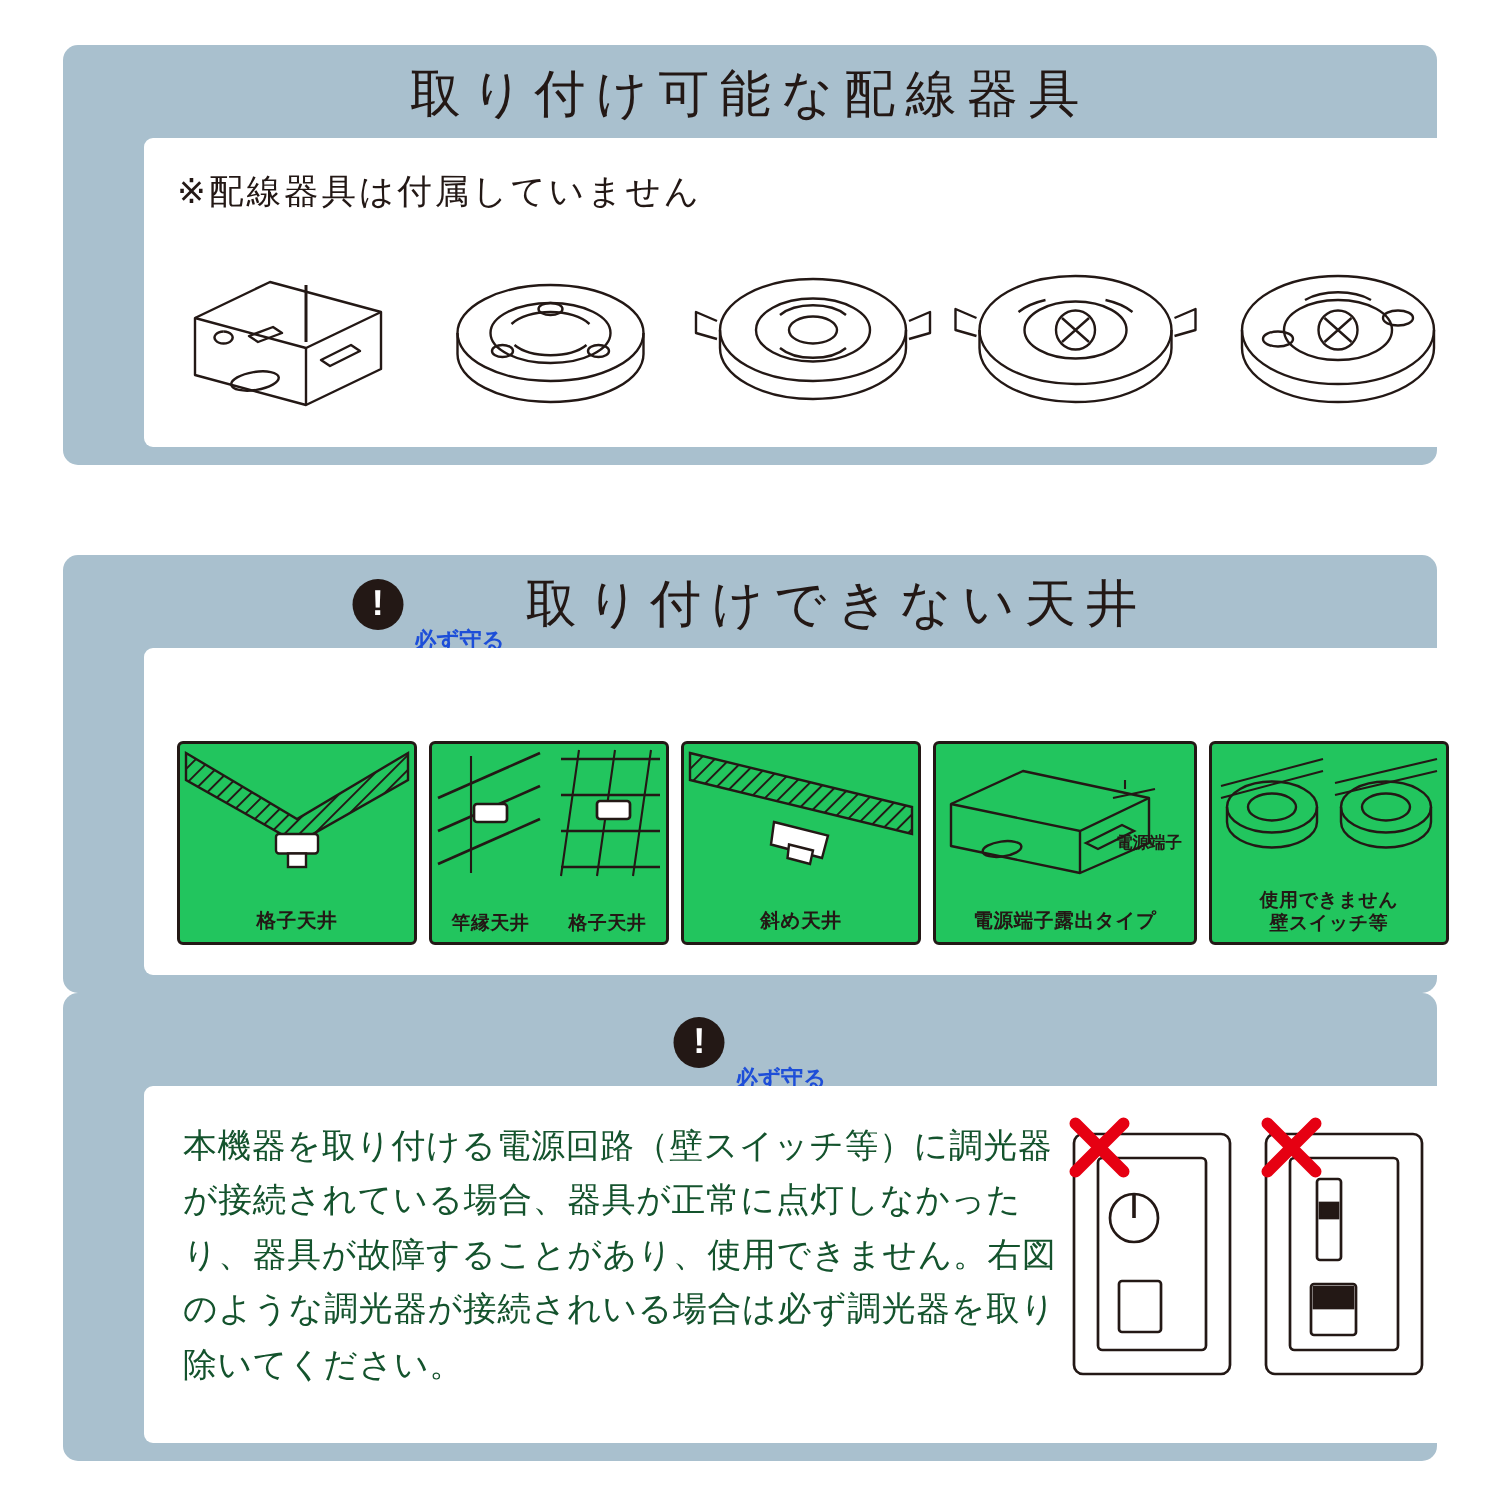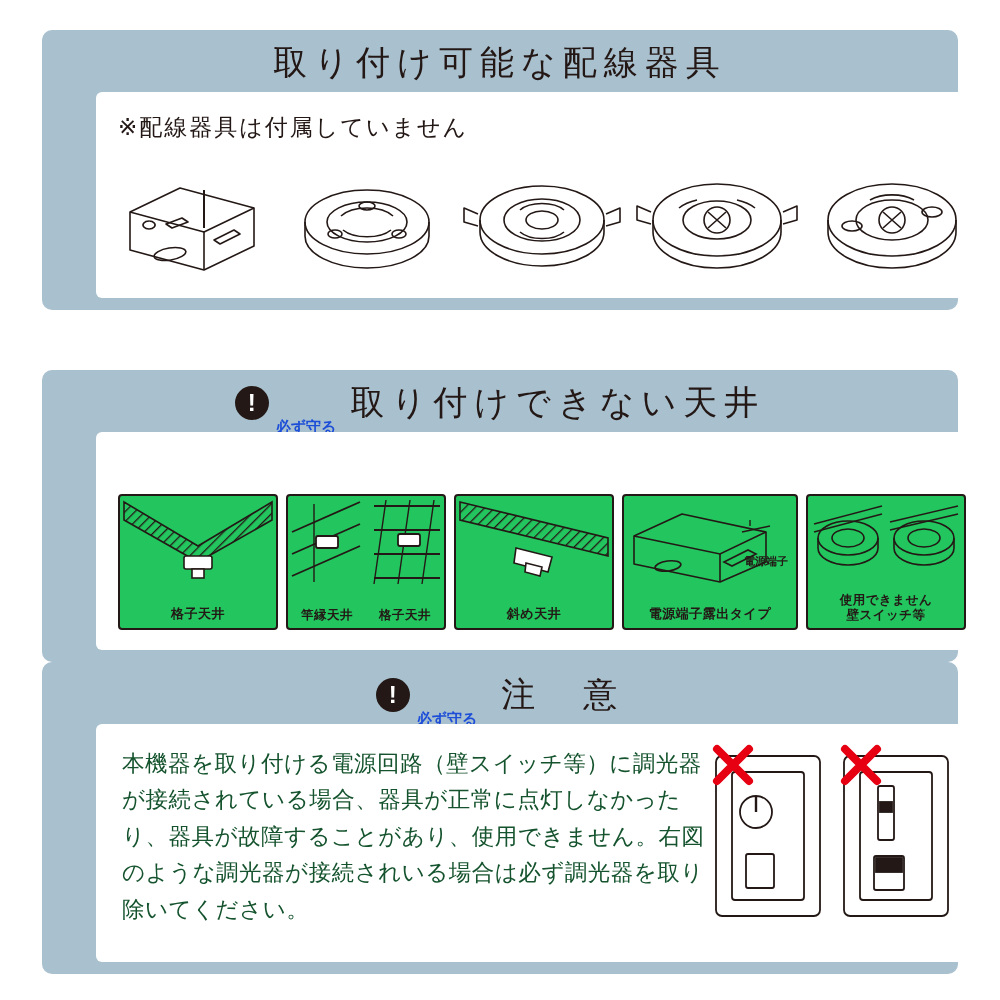--- a/index.html
+++ b/index.html
@@ -359,21 +359,20 @@
     </div>
   </div>
 
   <div class="panel" id="panel-caution">
 
     <div class="panel-title">
       <span class="warn-badge">
         <span class="warn-circle">!</span>
         <span class="warn-label">必ず守る</span>
       </span>
-      <span class="title-text caution-title-text">注　意</span>
     </div>
 
     <div class="panel-body" id="caution-body">
       <div class="caution-text">本機器を取り付ける電源回路（壁スイッチ等）に調光器が接続されている場合、器具が正常に点灯しなかったり、器具が故障することがあり、使用できません。右図のような調光器が接続されいる場合は必ず調光器を取り除いてください。</div>
 
       <div class="switch-area">
 
         <div class="switch-plate">
           <svg class="xmark" viewBox="0 0 46 46">
             <path d="M7 7 L39 39 M39 7 L7 39" stroke="#e60012" stroke-width="8" stroke-linecap="round"></path>

